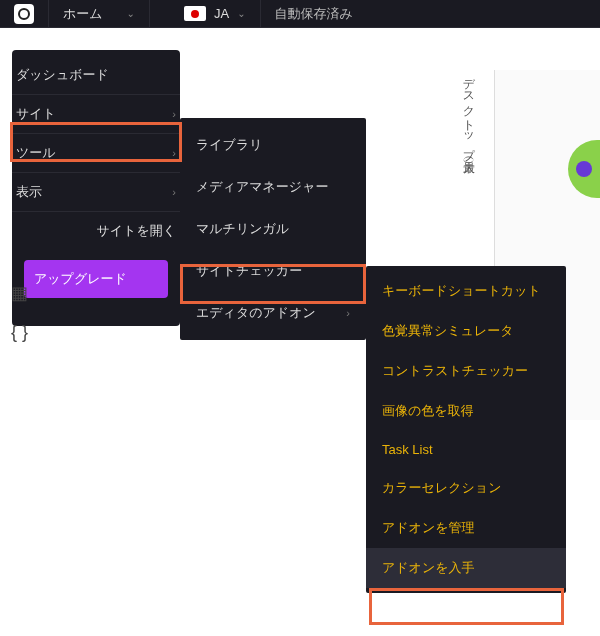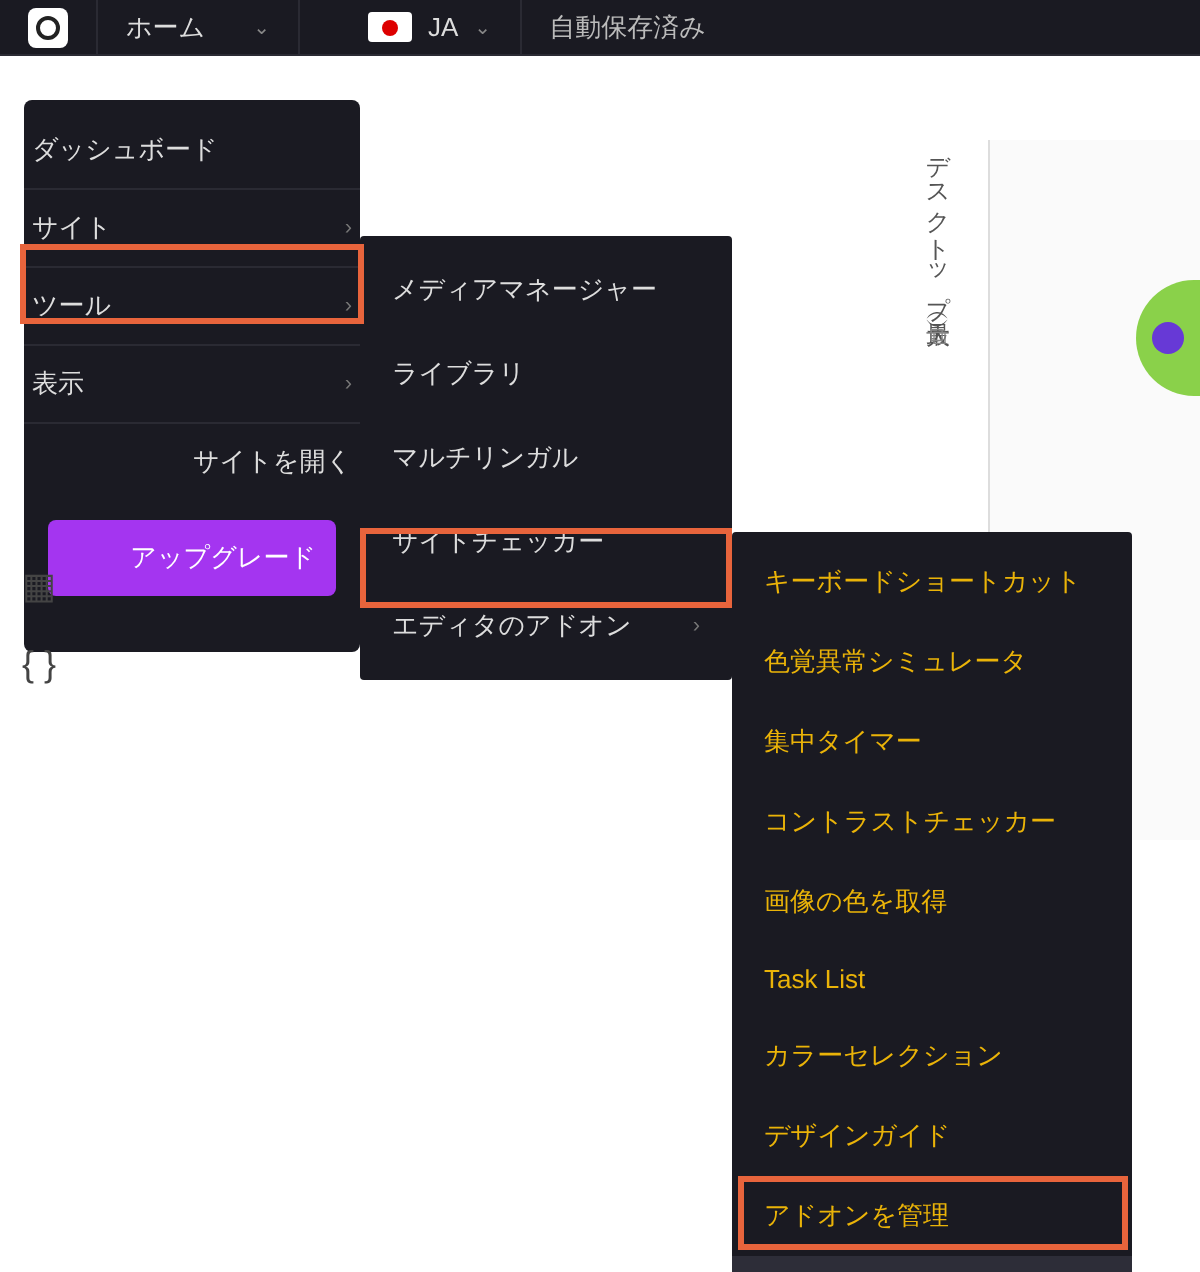--- a/index.html
+++ b/index.html
@@ -12,21 +12,21 @@
     .chevron { margin-left: 24px; font-size: 10px; color: #888; }
     .chevron-sm { margin-left: 8px; font-size: 10px; color: #888; }
     .jp-flag { width: 22px; height: 15px; background: #fff; border-radius: 2px; display: flex; align-items: center; justify-content: center; margin-right: 8px; }
     .jp-dot { width: 8px; height: 8px; background: #d00; border-radius: 50%; }
     .autosave { padding: 0 14px; font-size: 13px; color: #bbb; }
 
     .menu1 { position: absolute; left: 12px; top: 50px; width: 168px; background: #1a1a22; border-radius: 4px; padding: 6px 0; }
     .menu1-item { display: flex; align-items: center; justify-content: space-between; padding: 10px 4px; color: #ddd; font-size: 13px; border-bottom: 1px solid #2a2a33; cursor: pointer; }
     .menu1-item.last { border-bottom: none; justify-content: flex-end; }
     .menu1-item .arrow { color: #777; font-size: 11px; }
-    .upgrade-btn { margin: 10px 12px 22px; background: #a435f0; color: #fff; text-align: right; padding: 10px; border-radius: 4px; font-size: 13px; cursor: pointer; }
+    .upgrade-btn { margin: 10px 12px 22px; background: #a435f0; color: #fff; text-align: left; padding: 10px; border-radius: 4px; font-size: 13px; cursor: pointer; }
     .hl1 { position: absolute; left: 10px; top: 122px; width: 172px; height: 40px; border: 3px solid #e8643c; z-index: 5; pointer-events: none; }
 
     .menu2 { position: absolute; left: 180px; top: 118px; width: 186px; background: #1a1a22; border-radius: 2px; padding: 6px 0; }
     .menu2-item { display: flex; align-items: center; justify-content: space-between; padding: 12px 16px; color: #ddd; font-size: 13px; cursor: pointer; }
     .menu2-item .arrow { color: #777; font-size: 11px; }
     .hl2 { position: absolute; left: 180px; top: 264px; width: 186px; height: 40px; border: 3px solid #e8643c; z-index: 5; pointer-events: none; }
 
     .menu3 { position: absolute; left: 366px; top: 266px; width: 200px; background: #1a1a22; border-radius: 2px; padding: 5px 0; }
     .menu3-item { padding: 11px 16px; color: #eab308; font-size: 13px; cursor: pointer; }
     .hl3 { position: absolute; left: 369px; top: 588px; width: 195px; height: 37px; border: 3px solid #e8643c; z-index: 5; pointer-events: none; }
@@ -90,47 +90,45 @@
     </div>
   <div class="menu1-item last">
       <span>サイトを開く</span>
     </div>
   <div class="upgrade-btn">アップグレード</div>
 </div>
 <div class="hl1"></div>
 
 <div class="menu2">
   <div class="menu2-item">
-      <span>メディアマネージャー</span>
+      <span>ライブラリ</span>
     </div>
   <div class="menu2-item">
-      <span>ライブラリ</span>
+      <span>メディアマネージャー</span>
     </div>
   <div class="menu2-item">
       <span>マルチリンガル</span>
     </div>
   <div class="menu2-item">
       <span>サイトチェッカー</span>
     </div>
   <div class="menu2-item">
       <span>エディタのアドオン</span>
       <span class="arrow">›</span>
     </div>
 </div>
 <div class="hl2"></div>
 
 <div class="menu3">
   <div class="menu3-item">キーボードショートカット</div>
   <div class="menu3-item">色覚異常シミュレータ</div>
-  <div class="menu3-item">集中タイマー</div>
   <div class="menu3-item">コントラストチェッカー</div>
   <div class="menu3-item">画像の色を取得</div>
   <div class="menu3-item">Task List</div>
   <div class="menu3-item">カラーセレクション</div>
-  <div class="menu3-item">デザインガイド</div>
   <div class="menu3-item">アドオンを管理</div>
   <div class="menu3-item active">アドオンを入手</div>
 </div>
 <div class="hl3"></div>
 
 <div class="side-icons">
   <div>▦</div>
   <div>{ }</div>
 </div>
 

